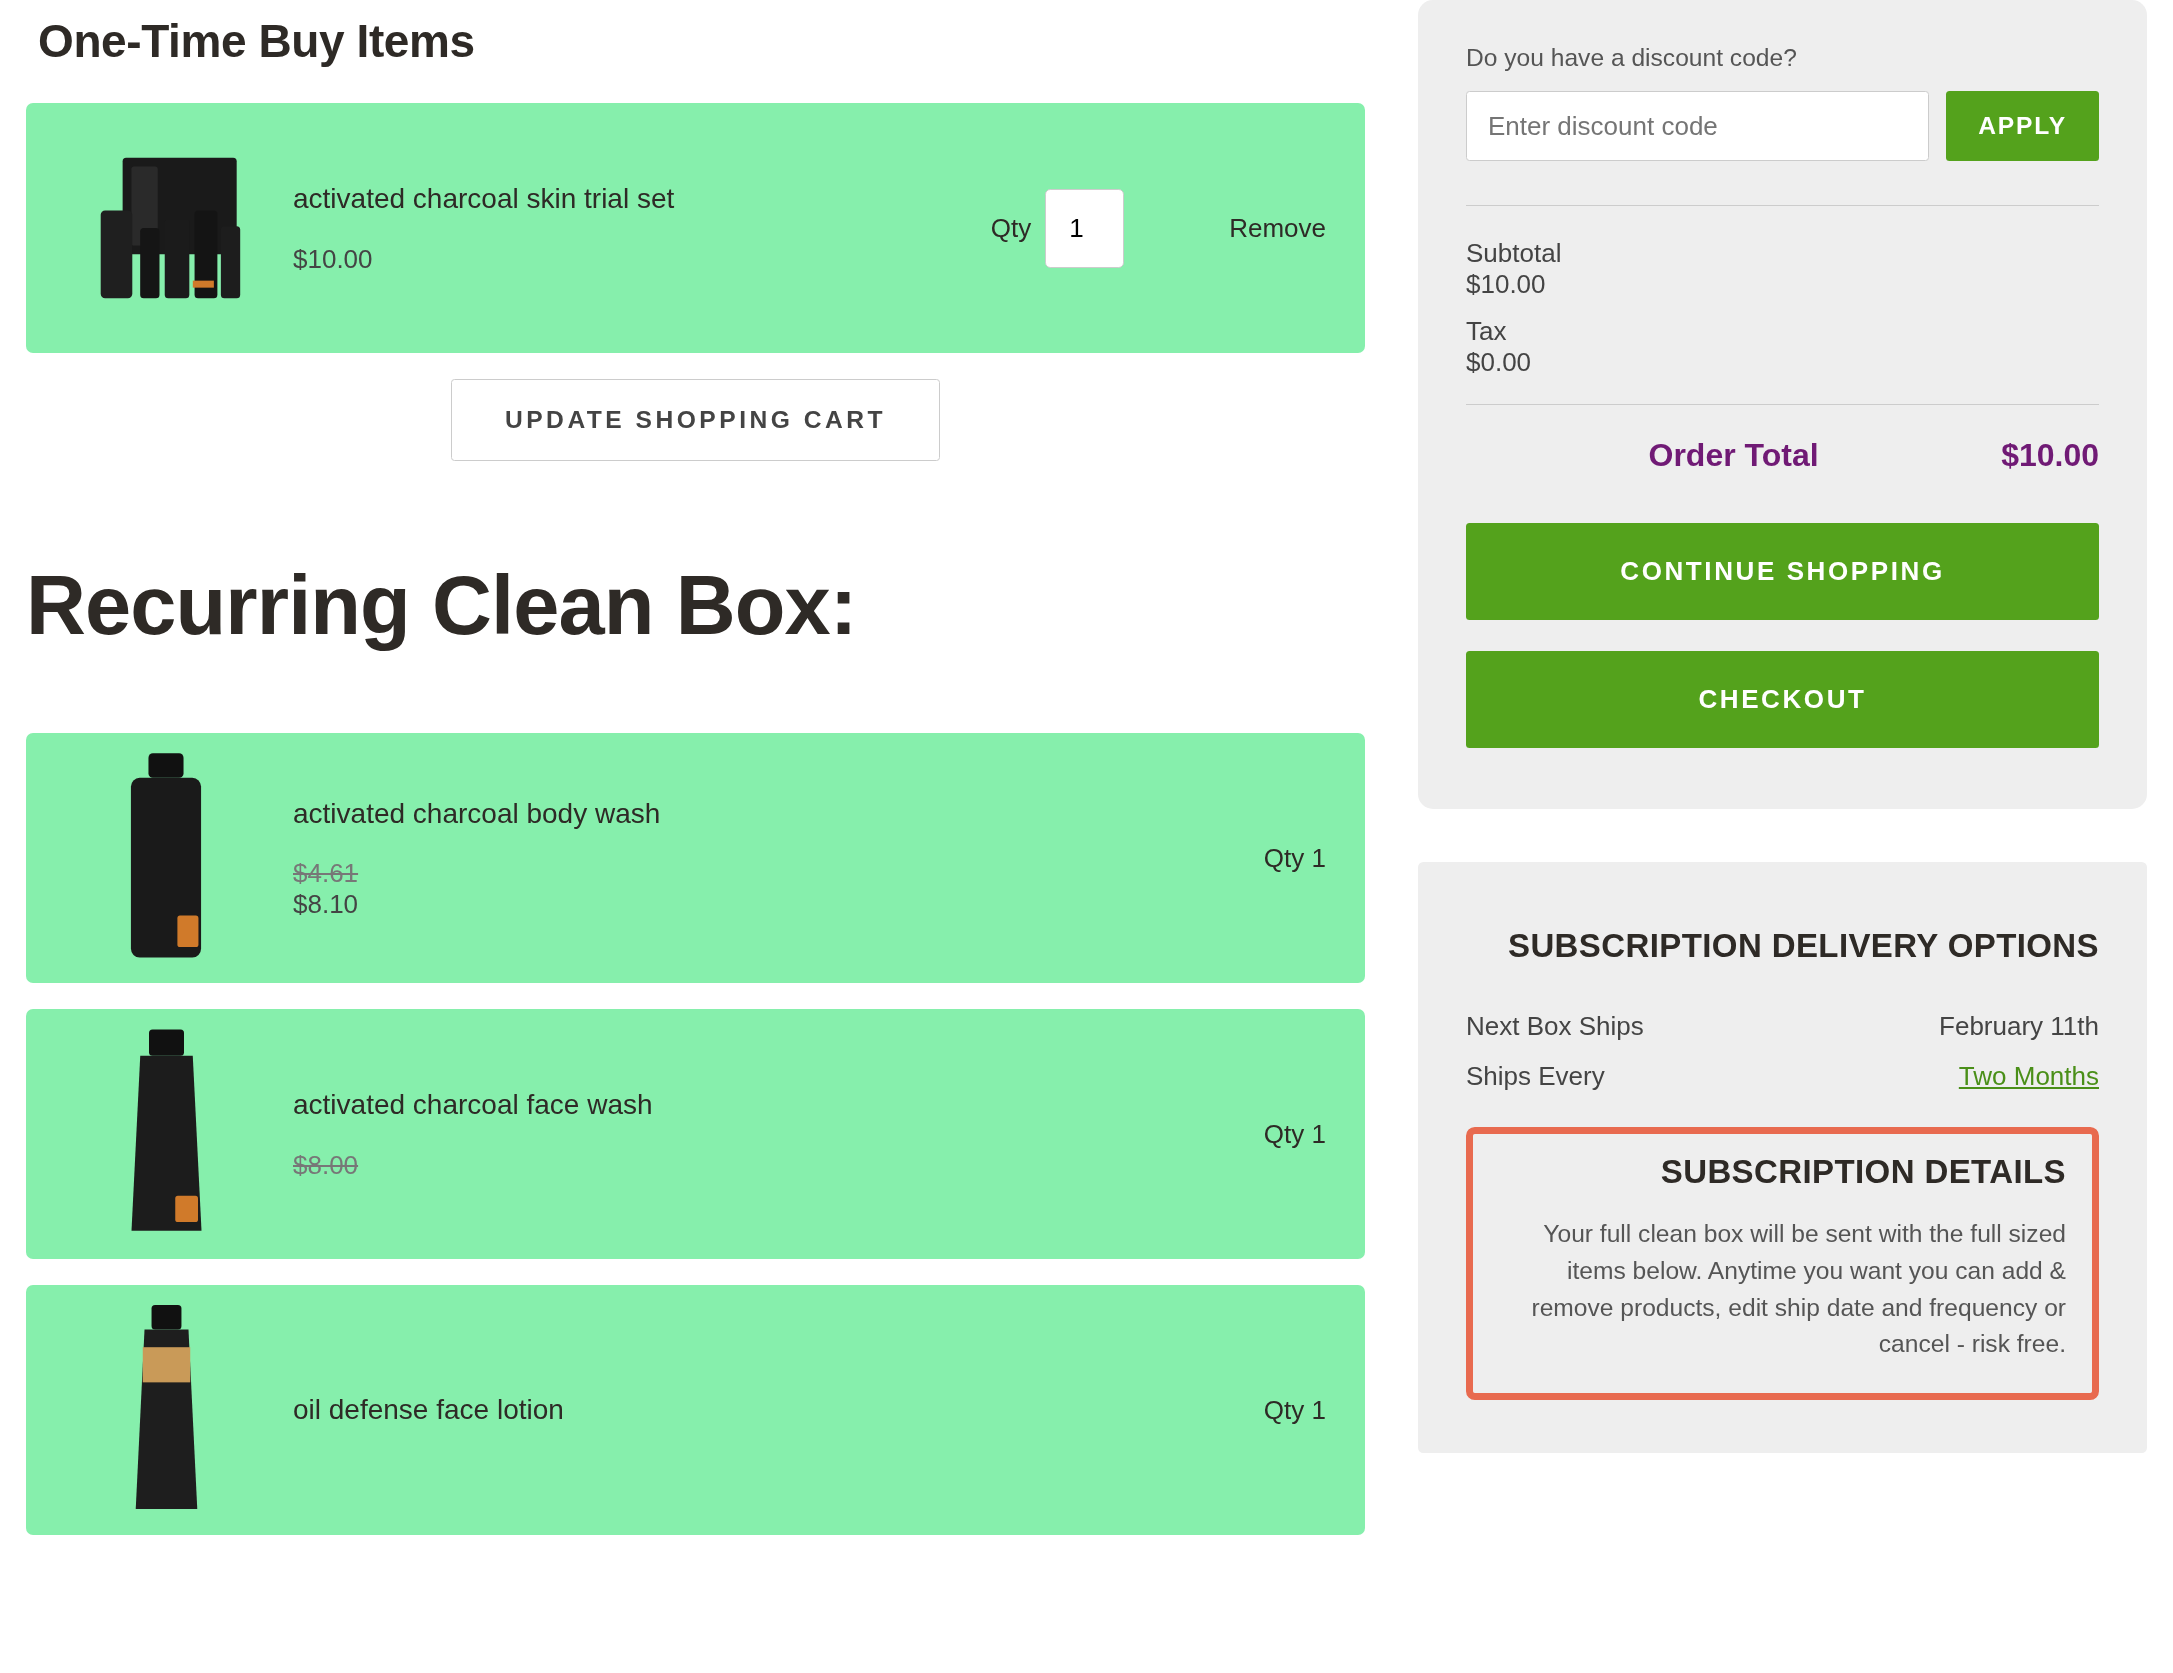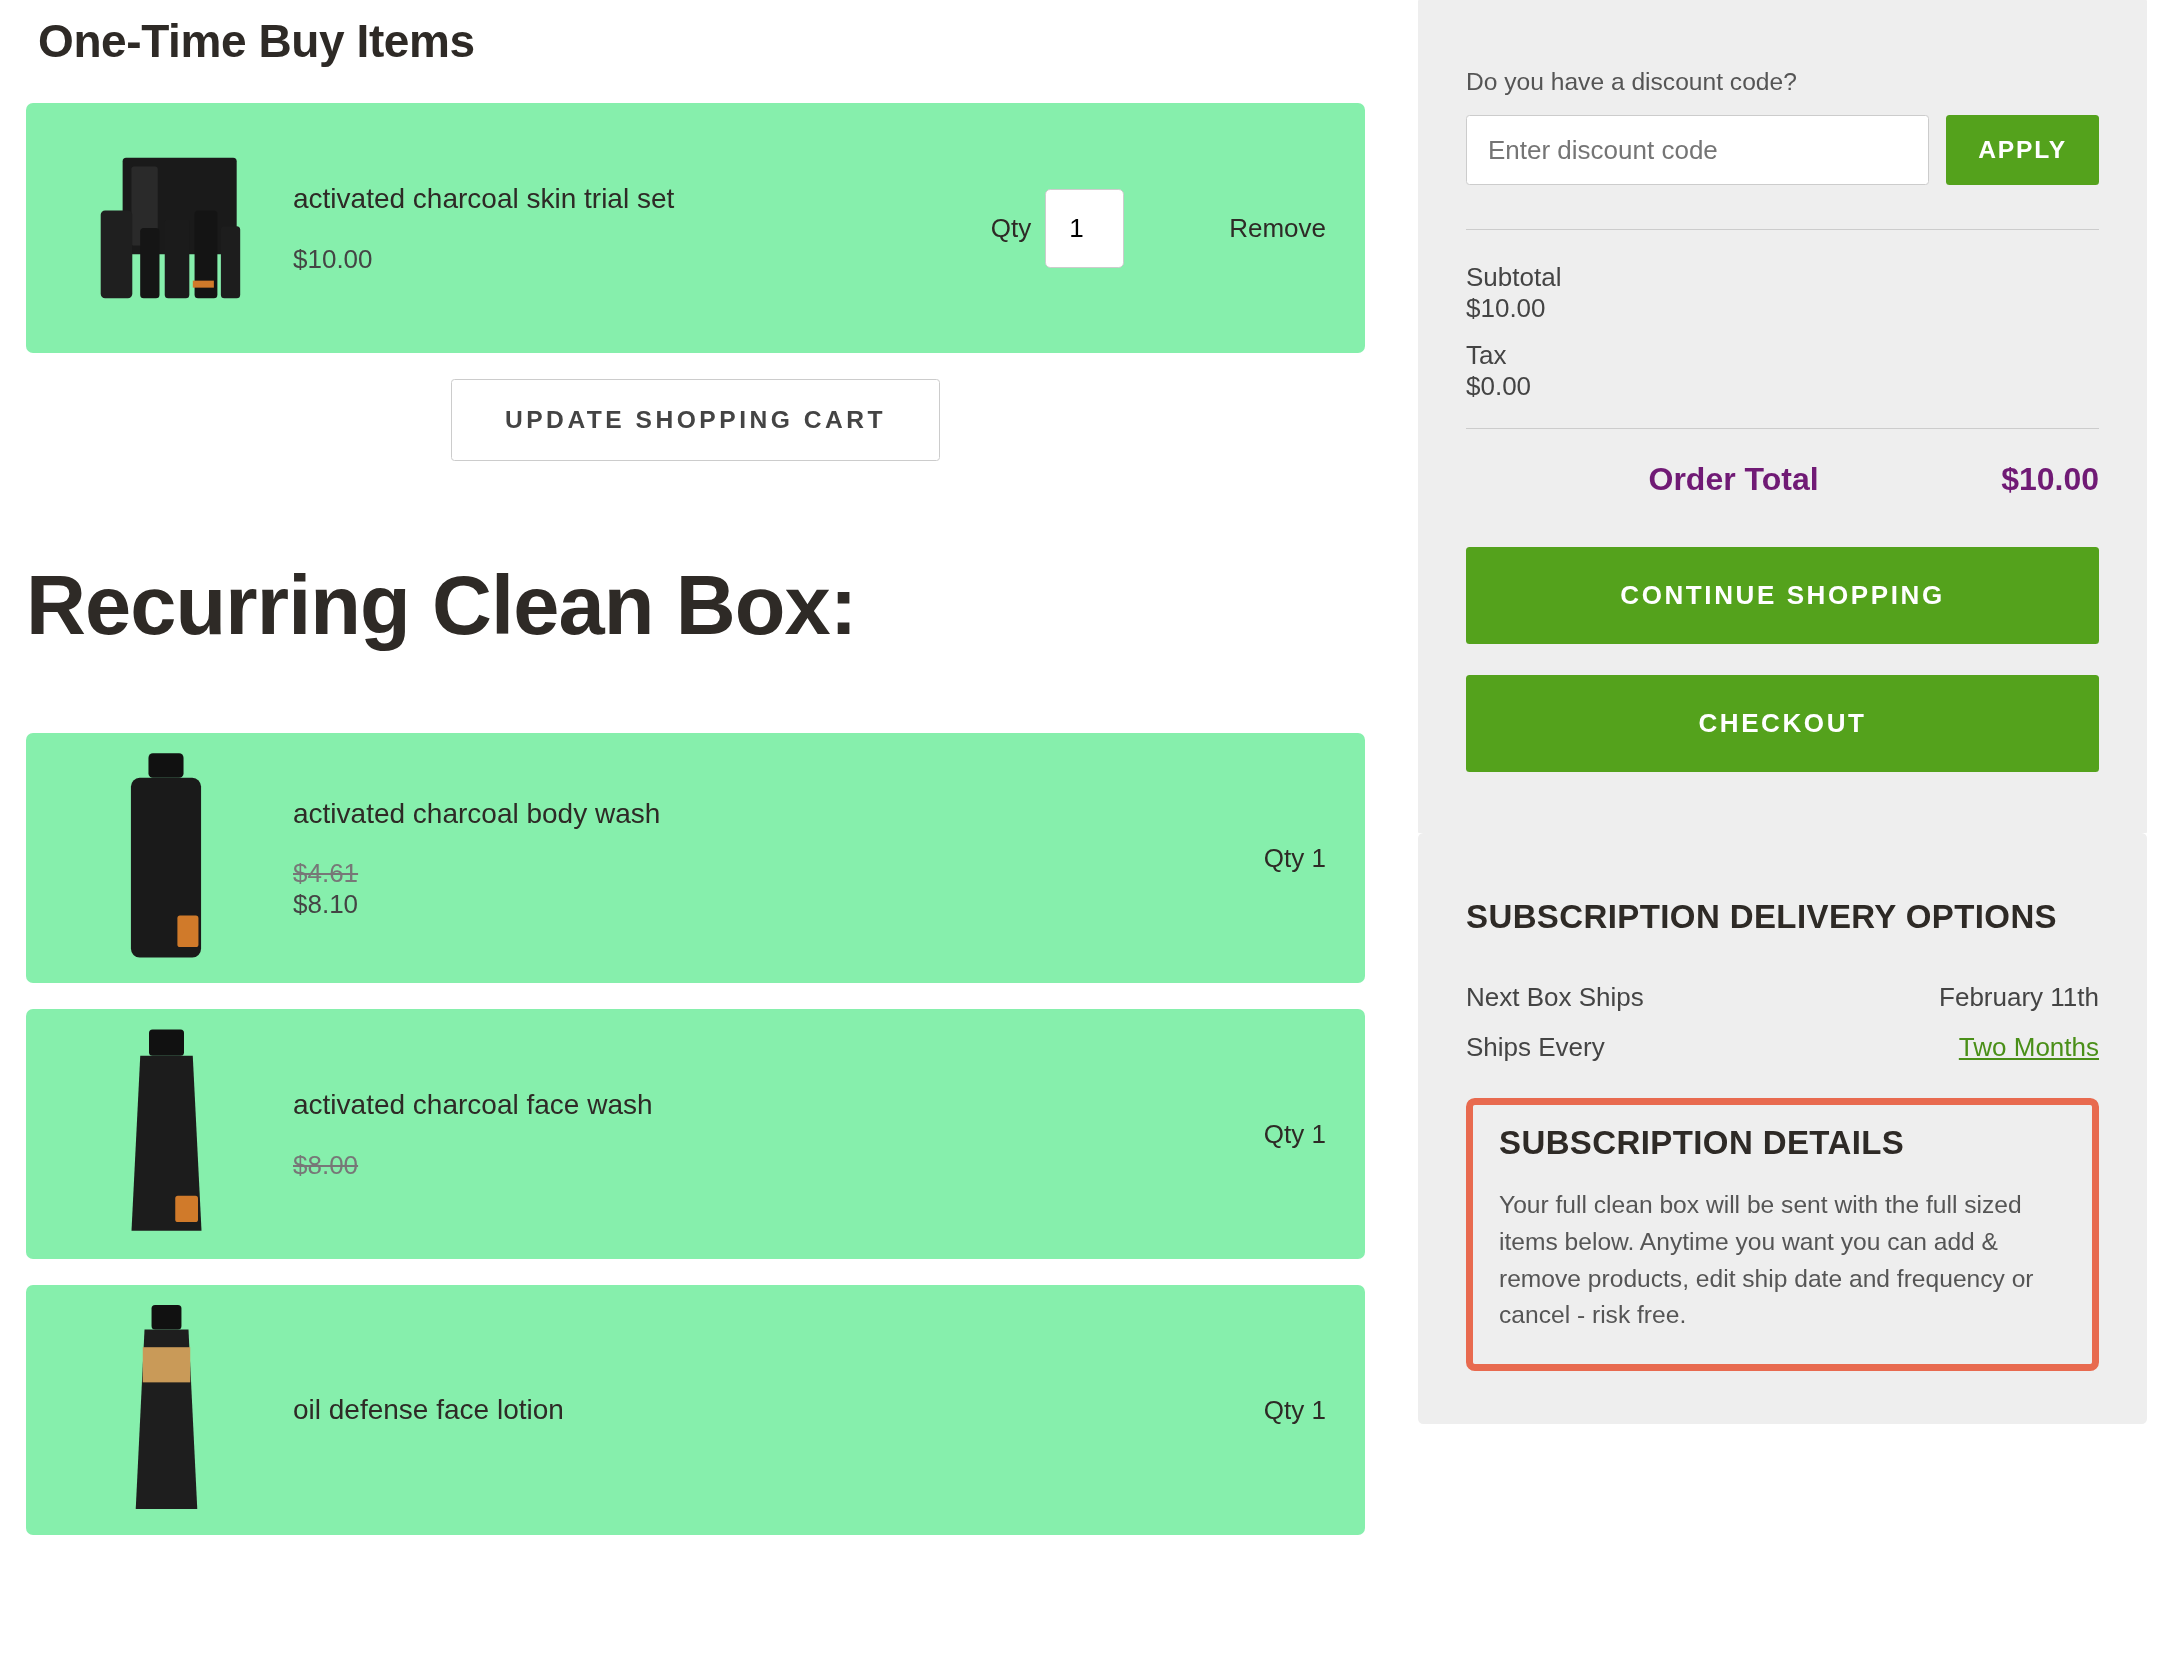--- a/index.html
+++ b/index.html
@@ -19,35 +19,35 @@
   .item-price .orig { text-decoration: line-through; color: #777; display: block; }
   .item-price .disc { display: block; }
   .item-qty-group { display: flex; align-items: center; gap: 14px; font-size: 26px; color: #2e2a26; }
   .qty-input { width: 79px; height: 79px; border: 0.9px solid #ccc; border-radius: 5.3px; font-size: 26px; text-align: left; padding-left: 23px; background: #fff; }
   .qty-static { font-size: 26px; }
   .remove-link { font-size: 26px; color: #2e2a26; margin-left: 105px; cursor: pointer; }
 
   .update-cart-wrap { text-align: center; margin-top: 16px; }
   .update-cart-btn { display: inline-block; padding: 26px 53px; border: 1.8px solid #ccc; border-radius: 3.5px; background: #fff; font-size: 24.6px; font-weight: 700; letter-spacing: 3.5px; color: #444; cursor: pointer; }
 
-  .sidebar-box { background: #eeeeee; border-radius: 1px; padding: 68px 48px 61px 48px; }
+  .sidebar-box { background: #eeeeee; border-radius: 15px; padding: 44px 48px 61px 48px; margin-bottom: 53px; }
   .discount-q { font-size: 24.6px; color: #555; margin-bottom: 19.3px; }
   .discount-row { display: flex; gap: 17.6px; margin-bottom: 44px; }
   .discount-input { flex: 1; height: 70px; border: 0.9px solid #ccc; border-radius: 3.5px; font-size: 26px; padding: 0 21px; }
   .apply-btn { background: #54a21c; color: #fff; border: none; border-radius: 3.5px; font-size: 24.6px; font-weight: 700; letter-spacing: 1.8px; padding: 0 32px; cursor: pointer; }
 
   .divider { border: none; border-top: 0.9px solid #ccc; margin: 0 0 32px 0; }
 
   .total-row { display: flex; justify-content: space-between; font-size: 26px; color: #444; margin-bottom: 16px; flex-direction: column; }
   .order-total-row { display: flex; justify-content: space-between; font-size: 32px; font-weight: 700; color: #701a75; margin: 32px 0 49px 0; text-align: center; }
   .order-total-row:before { content: ''; }
 
   .big-btn { display: block; width: 100%; background: #54a21c; color: #fff; border: none; border-radius: 3.5px; font-size: 26px; font-weight: 700; letter-spacing: 2.6px; padding: 33px 0; margin-bottom: 31px; cursor: pointer; }
 
-  .sub-box { background: #eeeeee; border-radius: 5.3px; padding: 63px 48px 53px 48px; }
+  .sub-box { background: #eeeeee; border-radius: 5.3px; padding: 63px 48px 53px 48px; text-align: right; }
   .sub-title { font-size: 33px; font-weight: 800; letter-spacing: 0.4px; color: #2e2a26; margin-bottom: 44px; line-height: 1.25; }
   .sub-row { display: flex; justify-content: space-between; font-size: 26px; color: #444; margin-bottom: 19.3px; }
   .sub-row .link { color: #4a8f18; text-decoration: underline; cursor: pointer; }
 
   .highlight-box { border: 7px solid #e86a4f; border-radius: 8.8px; padding: 19.3px 26px 30px 26px; margin-top: 35px; }
   .sub-details-title { font-size: 33px; font-weight: 800; letter-spacing: 0.4px; color: #2e2a26; margin-bottom: 24.6px; }
   .sub-details-text { font-size: 24.6px; color: #555; line-height: 1.5; }
 
   
   svg.prod { display: block; }

